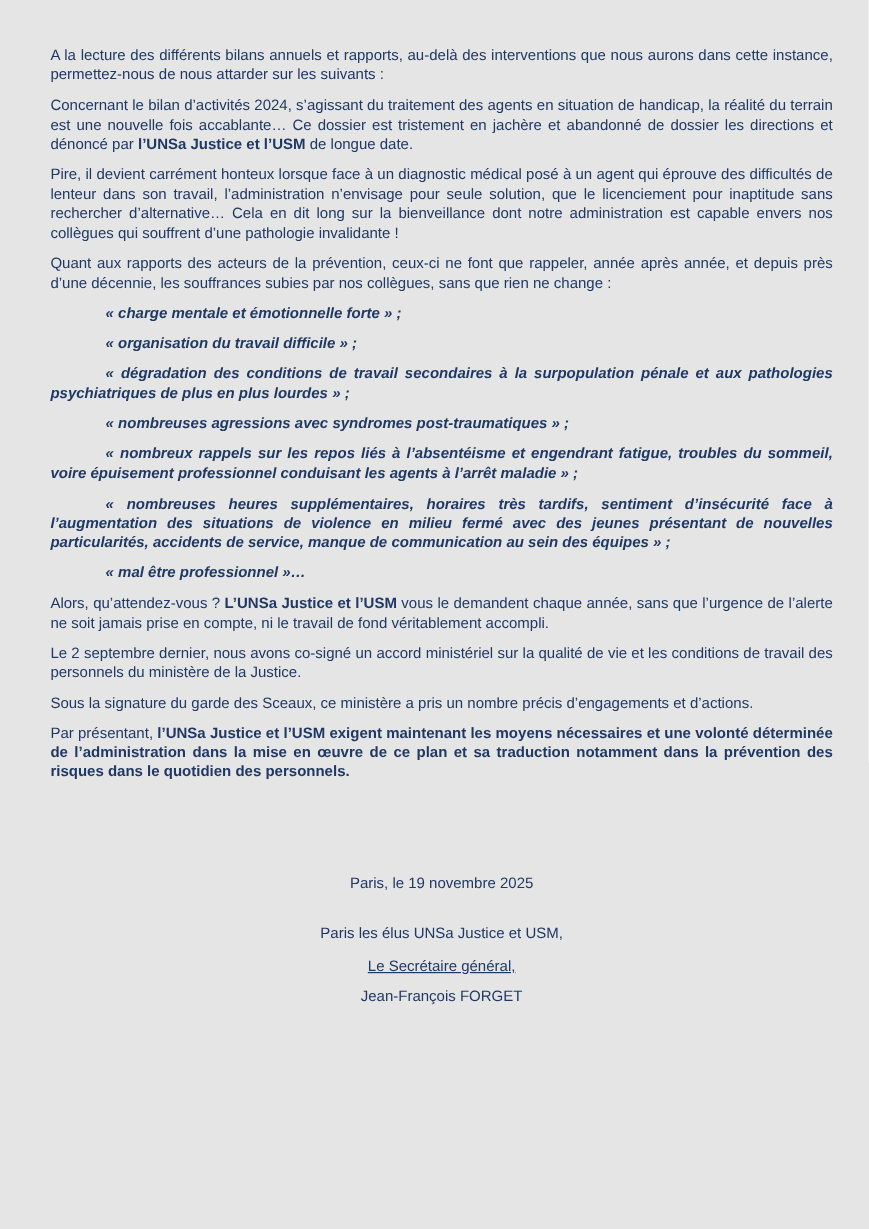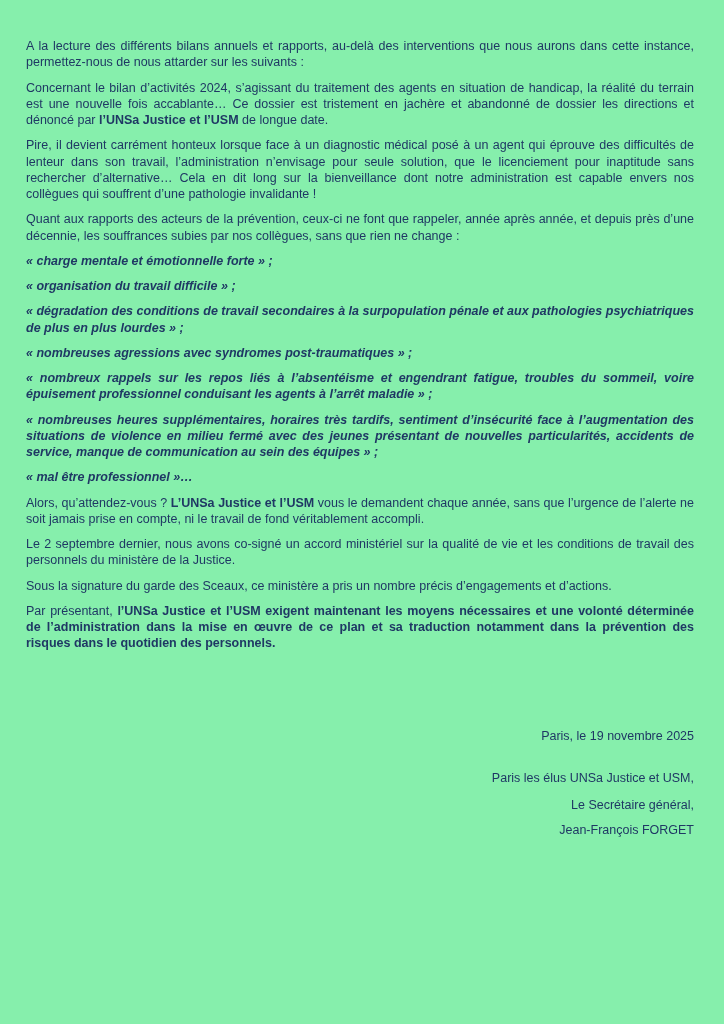--- a/index.html
+++ b/index.html
@@ -5,38 +5,38 @@
   html, body {
     margin: 0;
     padding: 0;
     background: #ffffff;
   }
   .page {
     position: relative;
     box-sizing: border-box;
     width: 724px;
     height: 1024px;
-    background: #86efac;
-    padding: 38px 30px 0 26px;
+    background: #e5e5e5;
+    padding: 38px 30px 0 42px;
     font-family: "Liberation Sans", sans-serif;
     font-size: 12.5px;
     line-height: 1.3;
     color: #1F3864;
     overflow: hidden;
   }
   .para {
     margin: 0 0 9px 0;
   }
   .align-justify { text-align: justify; text-justify: inter-word; }
-  .align-right   { text-align: right; }
+  .align-right   { text-align: center; }
   .bold   { font-weight: bold; }
-  .italic { font-style: italic; }
+  .italic { font-style: italic; margin-left: 46px; }
   .sp-xl { margin-top: 76px; }
   .sp-lg { margin-top: 26px; }
-  .sp-md { margin-top: 11px; }
+  .sp-md { margin-top: 11px; text-decoration: underline; }
 </style>
 </head>
 <body style="color: rgb(31, 56, 100);">
 
 <div class="page">
   <div>
       <p class="para align-justify"><span>A la lecture des différents bilans annuels et rapports, au-delà des interventions que nous aurons dans cette instance, permettez-nous de nous attarder sur les suivants :</span></p>
       <p class="para align-justify"><span>Concernant le bilan d’activités 2024, s’agissant du traitement des agents en situation de handicap, la réalité du terrain est une nouvelle fois accablante… Ce dossier est tristement en jachère et abandonné de dossier les directions et dénoncé par </span><span class="bold">l’UNSa Justice et l’USM</span><span> de longue date.</span></p>
       <p class="para align-justify"><span>Pire, il devient carrément honteux lorsque face à un diagnostic médical posé à un agent qui éprouve des difficultés de lenteur dans son travail, l’administration n’envisage pour seule solution, que le licenciement pour inaptitude sans rechercher d’alternative… Cela en dit long sur la bienveillance dont notre administration est capable envers nos collègues qui souffrent d’une pathologie invalidante !</span></p>
       <p class="para align-justify"><span>Quant aux rapports des acteurs de la prévention, ceux-ci ne font que rappeler, année après année, et depuis près d’une décennie, les souffrances subies par nos collègues, sans que rien ne change :</span></p>

